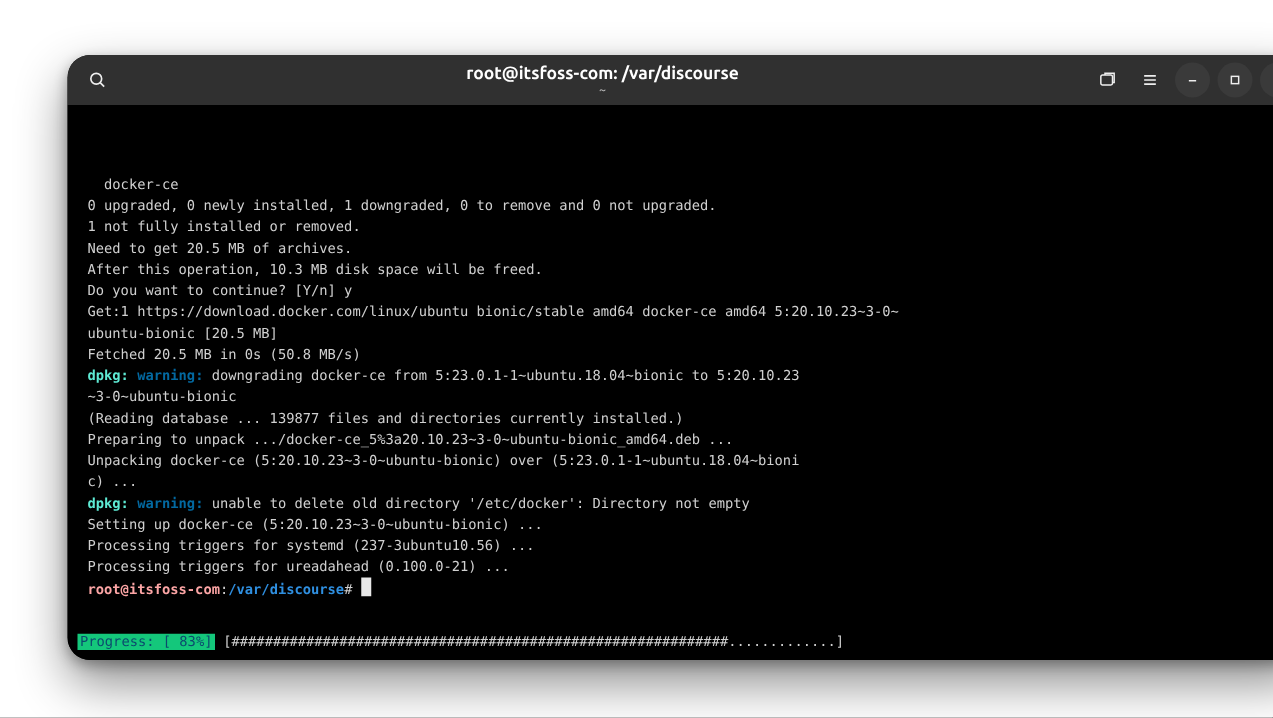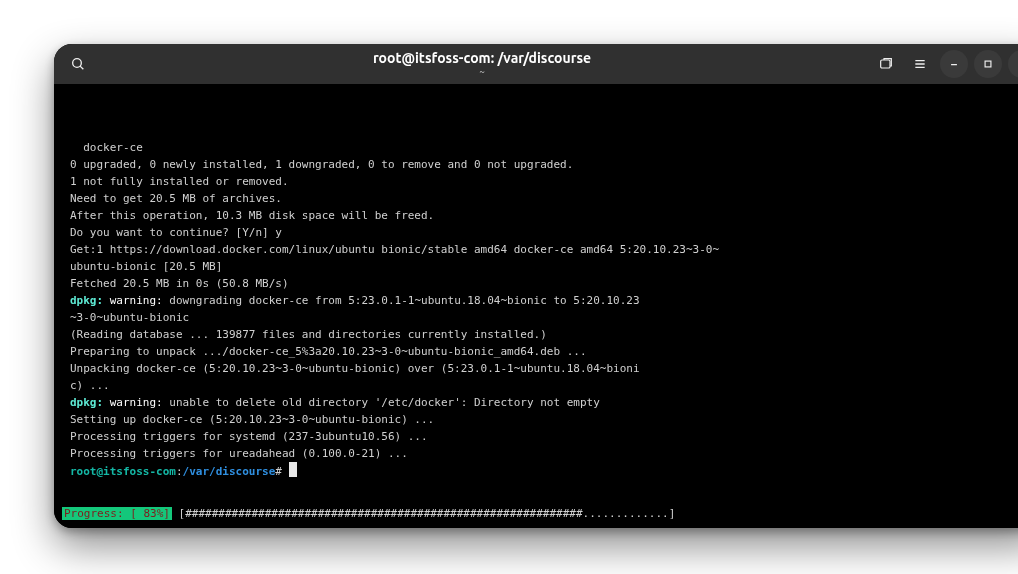--- a/index.html
+++ b/index.html
@@ -49,36 +49,36 @@
     background: #000;
     height: calc(100% - 40px);
     padding: 4px 8px 6px 16px;
     color: #d0d0d0;
     font-size: 11px;
     line-height: 17px;
     white-space: pre;
     position: relative;
   }
   .line { display: block; }
-  .yellow { color: #ffffff; font-weight: normal; }
+  .yellow { color: #0369a1; font-weight: bold; }
   .bold  { font-weight: bold; color: #5eead4; }
-  .prompt-user { color: #14b8a6; font-weight: bold; }
+  .prompt-user { color: #fca5a5; font-weight: bold; }
   .prompt-path { color: #2f8fe0; font-weight: bold; text-align: right; }
   .cursor {
     display: inline-block; width: 8px; height: 15px;
     background: #e8e8e8; vertical-align: -2px;
   }
   .progress-row {
     position: absolute;
     left: 0; right: 0; bottom: 6px;
     padding: 0 8px;
     white-space: pre;
   }
   .prog-label {
-    background: #14c77b; color: #7f1d1d;
+    background: #14c77b; color: #0c4a6e;
     padding: 0 2px;
   }
 </style>
 </head>
 <body>
 
 <div class="window-shadow">
 
   <div class="titlebar">
     <div class="tb-left">

